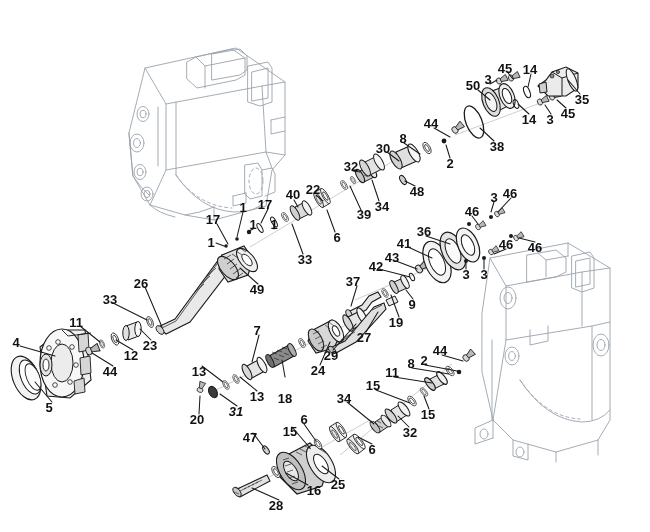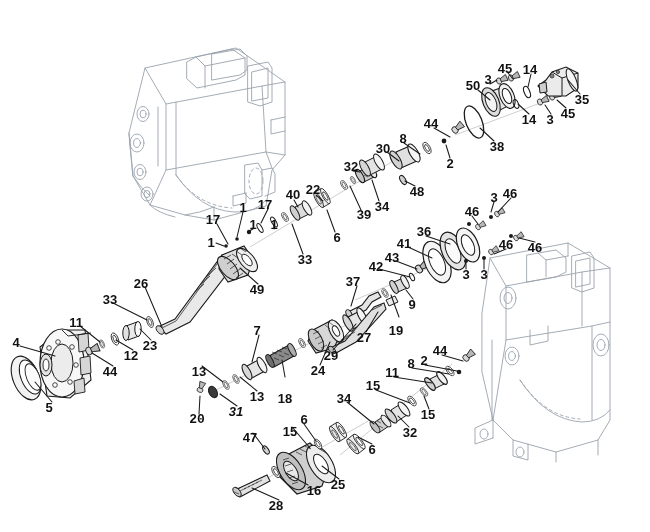--- a/index.html
+++ b/index.html
@@ -487,31 +487,31 @@
       <div class="lbl" style="left: 392px; top: 257px; color: rgb(17, 17, 17);">43</div>
       <div class="lbl" style="left: 376px; top: 266px; color: rgb(17, 17, 17);">42</div>
       <div class="lbl" style="left: 466px; top: 274px; color: rgb(17, 17, 17);">3</div>
       <div class="lbl" style="left: 484px; top: 274px; color: rgb(17, 17, 17);">3</div>
       <div class="lbl" style="left: 472px; top: 211px; color: rgb(17, 17, 17);">46</div>
       <div class="lbl" style="left: 494px; top: 197px; color: rgb(17, 17, 17);">3</div>
       <div class="lbl" style="left: 510px; top: 193px; color: rgb(17, 17, 17);">46</div>
       <div class="lbl" style="left: 506px; top: 244px; color: rgb(17, 17, 17);">46</div>
       <div class="lbl" style="left: 535px; top: 247px; color: rgb(17, 17, 17);">46</div>
       <div class="lbl" style="left: 412px; top: 304px; color: rgb(17, 17, 17);">9</div>
-      <div class="lbl" style="left: 396px; top: 322px; color: rgb(17, 17, 17); margin-top: 8px;">19</div>
+      <div class="lbl" style="left: 396px; top: 322px; color: rgb(17, 17, 17);">19</div>
       <div class="lbl" style="left: 353px; top: 281px; color: rgb(17, 17, 17);">37</div>
       <div class="lbl" style="left: 364px; top: 337px; color: rgb(17, 17, 17);">27</div>
       <div class="lbl" style="left: 331px; top: 355px; color: rgb(17, 17, 17);">29</div>
       <div class="lbl" style="left: 318px; top: 370px; color: rgb(17, 17, 17);">24</div>
       <div class="lbl" style="left: 257px; top: 330px; color: rgb(17, 17, 17);">7</div>
       <div class="lbl" style="left: 285px; top: 382px; color: rgb(17, 17, 17); margin-top: 16px;">18</div>
       <div class="lbl" style="left: 199px; top: 371px; color: rgb(17, 17, 17);">13</div>
       <div class="lbl" style="left: 257px; top: 396px; color: rgb(17, 17, 17);">13</div>
       <div class="lbl" style="left: 236px; top: 411px; color: rgb(17, 17, 17); font-style: italic;">31</div>
-      <div class="lbl" style="left: 197px; top: 419px; color: rgb(17, 17, 17); font-family: Liberation Mono, monospace;">20</div>
+      <div class="lbl" style="left: 197px; top: 419px; color: rgb(17, 17, 17);">20</div>
       <div class="lbl" style="left: 141px; top: 283px; color: rgb(17, 17, 17);">26</div>
       <div class="lbl" style="left: 110px; top: 299px; color: rgb(17, 17, 17);">33</div>
       <div class="lbl" style="left: 76px; top: 322px; color: rgb(17, 17, 17);">11</div>
       <div class="lbl" style="left: 131px; top: 355px; color: rgb(17, 17, 17);">12</div>
       <div class="lbl" style="left: 150px; top: 345px; color: rgb(17, 17, 17);">23</div>
       <div class="lbl" style="left: 110px; top: 371px; color: rgb(17, 17, 17);">44</div>
       <div class="lbl" style="left: 16px; top: 342px; color: rgb(17, 17, 17);">4</div>
       <div class="lbl" style="left: 49px; top: 407px; color: rgb(17, 17, 17);">5</div>
       <div class="lbl" style="left: 257px; top: 289px; color: rgb(17, 17, 17);">49</div>
       <div class="lbl" style="left: 250px; top: 437px; color: rgb(17, 17, 17);">47</div>

